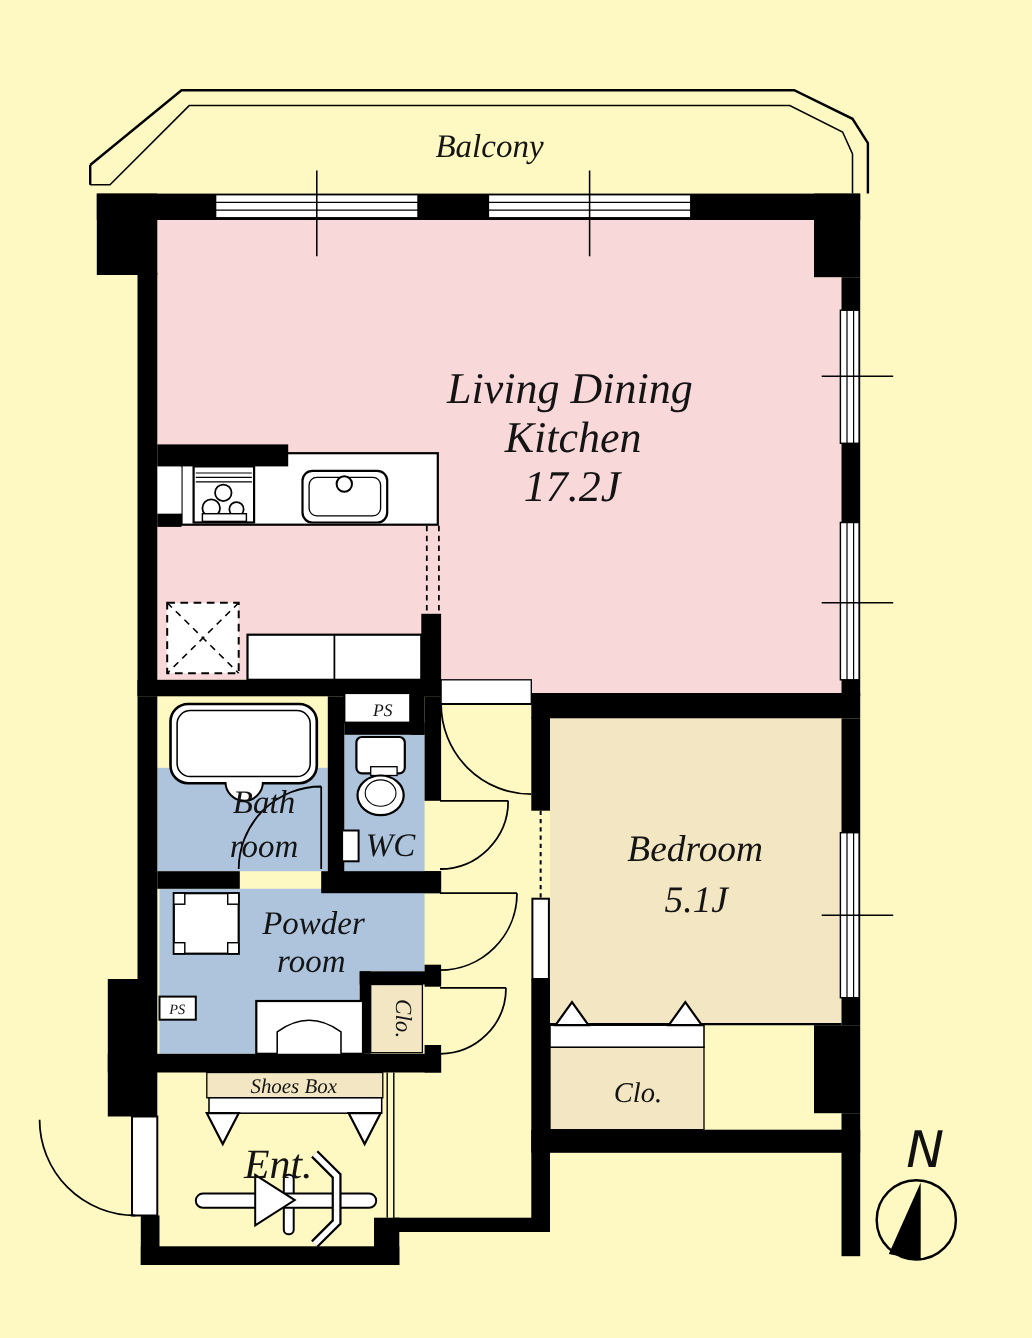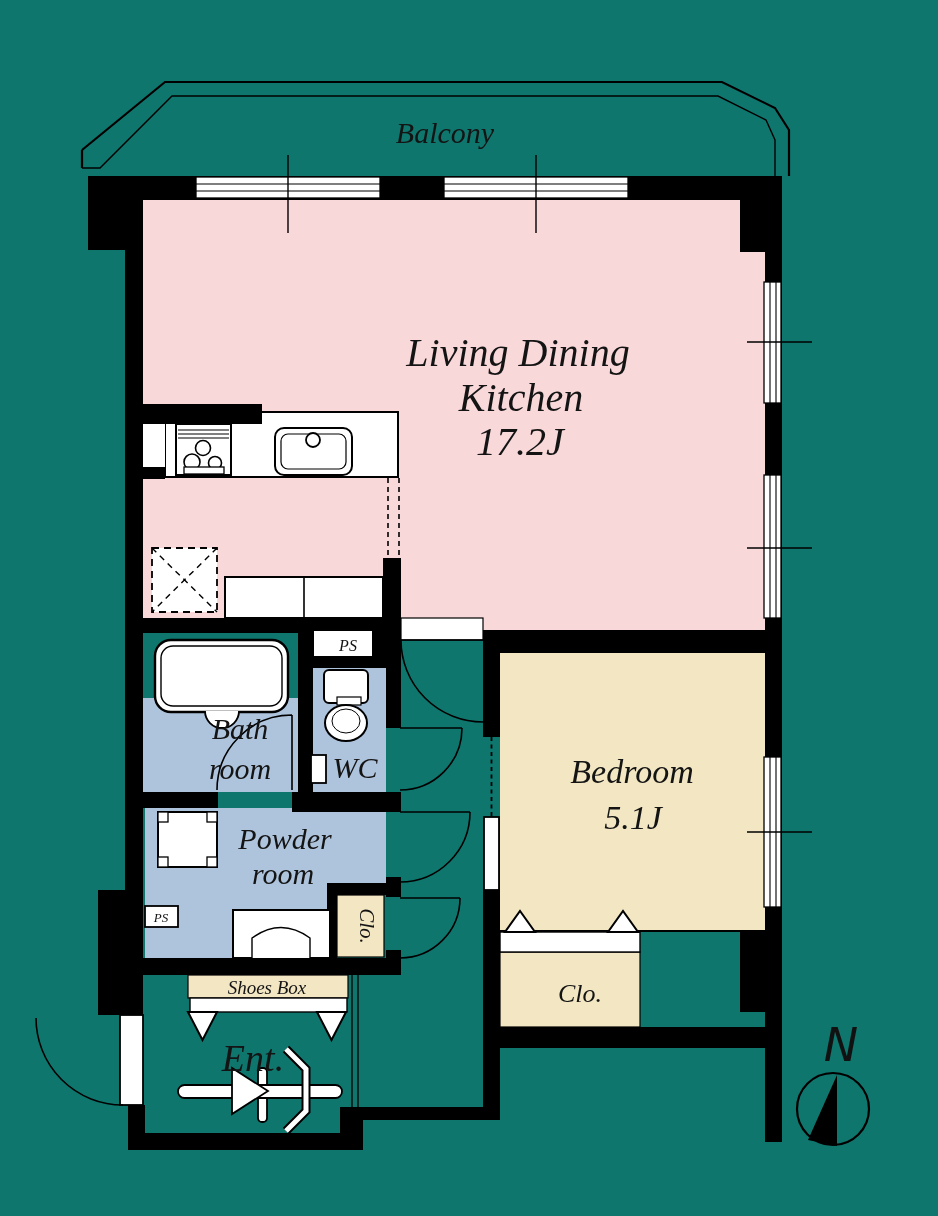--- a/index.html
+++ b/index.html
@@ -1,16 +1,16 @@
 <!DOCTYPE html>
 <html><head>
 <meta charset="utf-8">
 <style>
   html,body{margin:0;padding:0;background:#fff;}
-  .plan-wrap{width:938px;height:1216px;background:#0f766e;position:relative;margin:0 auto;}
+  .plan-wrap{width:938px;height:1216px;background:#fef9c3;position:relative;margin:0 auto;}
   svg{display:block;}
   .lbl{font-family:"Liberation Serif","DejaVu Serif",serif;font-style:italic;fill:#141414;}
   .lbl-n{font-family:"DejaVu Sans","Liberation Sans",sans-serif;font-style:italic;fill:#111;}
   .wallr{fill:#000;}
   .fix{fill:#fff;stroke:#000;}
   .arc{fill:none;stroke:#000;stroke-width:1.6;}
   .thin{stroke:#000;fill:none;}
 </style>
 </head>
 <body>

